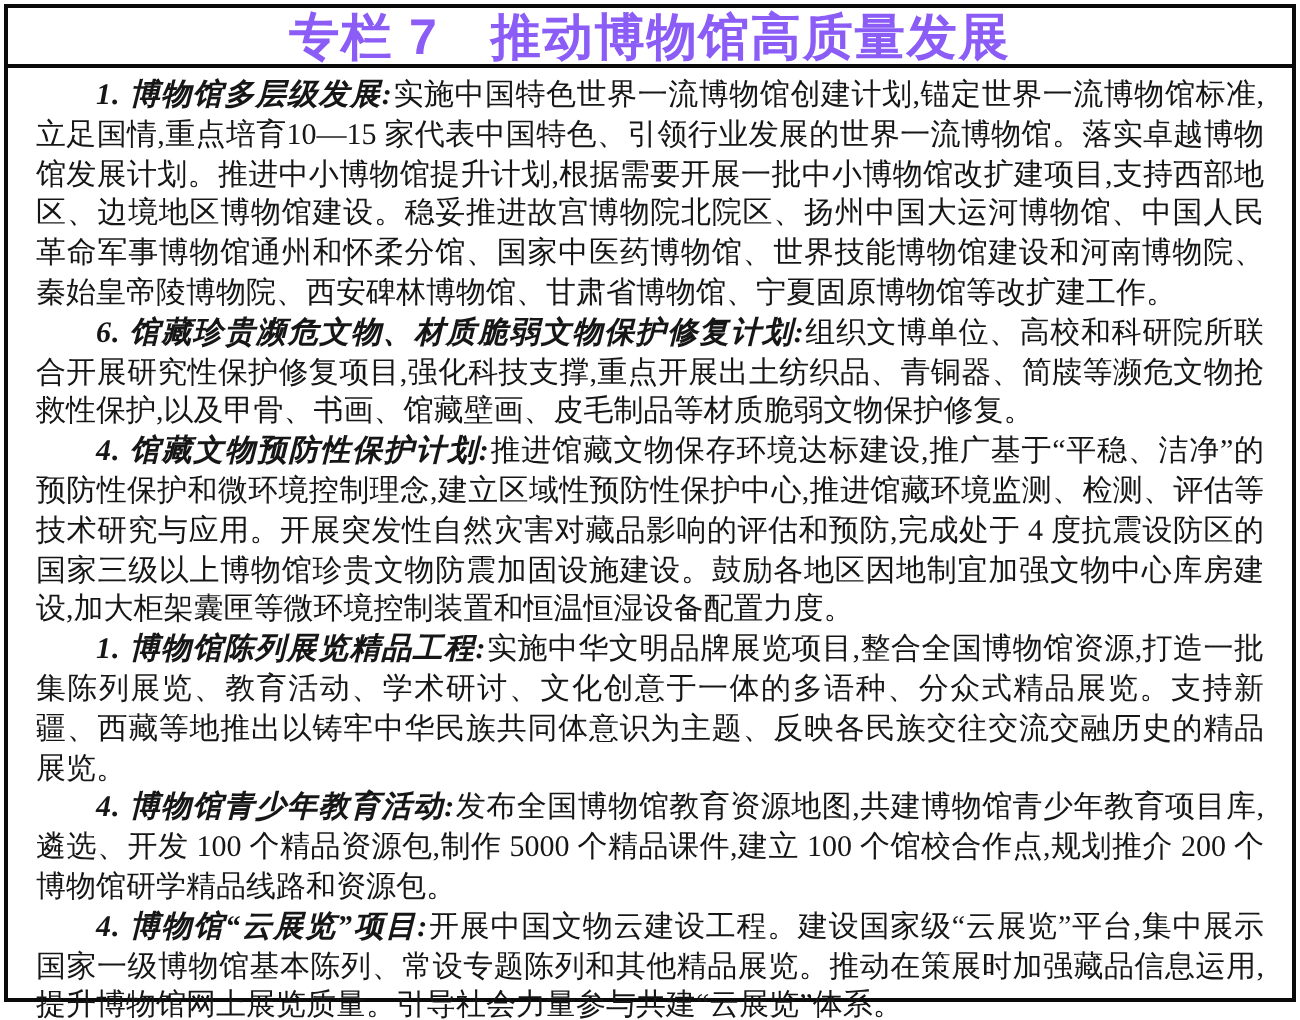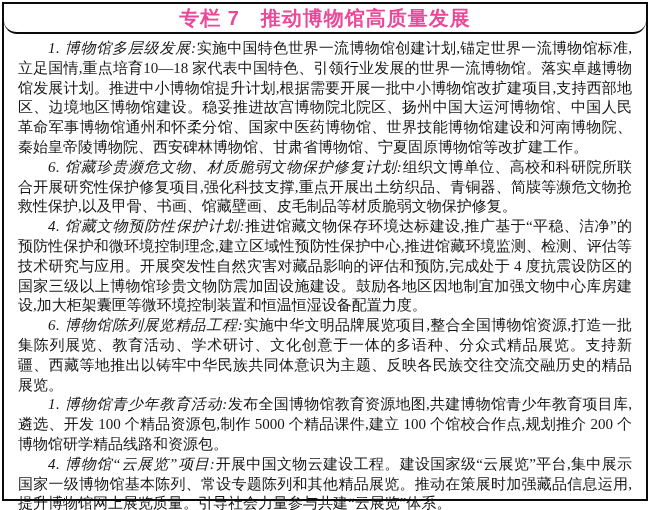--- a/index.html
+++ b/index.html
@@ -28,51 +28,51 @@
     background: #ffffff;
   }
   .panel-title {
     height: 30px;
     border-bottom: 2px solid #0a0a0a;
     display: flex;
     align-items: center;
     justify-content: center;
     font-family: "Liberation Sans", sans-serif;
     font-weight: bold;
-    font-size: 20px;
+    font-size: 25px;
     letter-spacing: 1px;
-    color: #ec4899;
+    color: #8b5cf6;
     box-sizing: border-box;
-    border-radius: 13px;
   }
   .panel-body {
     padding: 5px 14px 6px 14px;
     box-sizing: border-box;
   }
   .panel-body p {
     margin: 0;
     text-indent: 2em;
     text-align: justify;
     font-size: 15px;
     line-height: 19.8px;
     color: #161616;
   }
   .lead {
     font-style: italic; 
     letter-spacing: 0.5px;
+    font-weight: bold;
   }
 </style>
 </head>
 <body>
 
 <div class="page">
   <div class="panel">
     <div class="panel-title">专栏 7　推动博物馆高质量发展</div>
     <div class="panel-body">
-      <p><span class="lead">1. 博物馆多层级发展:</span><span>实施中国特色世界一流博物馆创建计划,锚定世界一流博物馆标准,立足国情,重点培育10—18 家代表中国特色、引领行业发展的世界一流博物馆。落实卓越博物馆发展计划。推进中小博物馆提升计划,根据需要开展一批中小博物馆改扩建项目,支持西部地区、边境地区博物馆建设。稳妥推进故宫博物院北院区、扬州中国大运河博物馆、中国人民革命军事博物馆通州和怀柔分馆、国家中医药博物馆、世界技能博物馆建设和河南博物院、秦始皇帝陵博物院、西安碑林博物馆、甘肃省博物馆、宁夏固原博物馆等改扩建工作。</span></p>
+      <p><span class="lead">1. 博物馆多层级发展:</span><span>实施中国特色世界一流博物馆创建计划,锚定世界一流博物馆标准,立足国情,重点培育10—15 家代表中国特色、引领行业发展的世界一流博物馆。落实卓越博物馆发展计划。推进中小博物馆提升计划,根据需要开展一批中小博物馆改扩建项目,支持西部地区、边境地区博物馆建设。稳妥推进故宫博物院北院区、扬州中国大运河博物馆、中国人民革命军事博物馆通州和怀柔分馆、国家中医药博物馆、世界技能博物馆建设和河南博物院、秦始皇帝陵博物院、西安碑林博物馆、甘肃省博物馆、宁夏固原博物馆等改扩建工作。</span></p>
       <p><span class="lead">6. 馆藏珍贵濒危文物、材质脆弱文物保护修复计划:</span><span>组织文博单位、高校和科研院所联合开展研究性保护修复项目,强化科技支撑,重点开展出土纺织品、青铜器、简牍等濒危文物抢救性保护,以及甲骨、书画、馆藏壁画、皮毛制品等材质脆弱文物保护修复。</span></p>
       <p><span class="lead">4. 馆藏文物预防性保护计划:</span><span>推进馆藏文物保存环境达标建设,推广基于“平稳、洁净”的预防性保护和微环境控制理念,建立区域性预防性保护中心,推进馆藏环境监测、检测、评估等技术研究与应用。开展突发性自然灾害对藏品影响的评估和预防,完成处于 4 度抗震设防区的国家三级以上博物馆珍贵文物防震加固设施建设。鼓励各地区因地制宜加强文物中心库房建设,加大柜架囊匣等微环境控制装置和恒温恒湿设备配置力度。</span></p>
-      <p><span class="lead">6. 博物馆陈列展览精品工程:</span><span>实施中华文明品牌展览项目,整合全国博物馆资源,打造一批集陈列展览、教育活动、学术研讨、文化创意于一体的多语种、分众式精品展览。支持新疆、西藏等地推出以铸牢中华民族共同体意识为主题、反映各民族交往交流交融历史的精品展览。</span></p>
-      <p><span class="lead">1. 博物馆青少年教育活动:</span><span>发布全国博物馆教育资源地图,共建博物馆青少年教育项目库,遴选、开发 100 个精品资源包,制作 5000 个精品课件,建立 100 个馆校合作点,规划推介 200 个博物馆研学精品线路和资源包。</span></p>
+      <p><span class="lead">1. 博物馆陈列展览精品工程:</span><span>实施中华文明品牌展览项目,整合全国博物馆资源,打造一批集陈列展览、教育活动、学术研讨、文化创意于一体的多语种、分众式精品展览。支持新疆、西藏等地推出以铸牢中华民族共同体意识为主题、反映各民族交往交流交融历史的精品展览。</span></p>
+      <p><span class="lead">4. 博物馆青少年教育活动:</span><span>发布全国博物馆教育资源地图,共建博物馆青少年教育项目库,遴选、开发 100 个精品资源包,制作 5000 个精品课件,建立 100 个馆校合作点,规划推介 200 个博物馆研学精品线路和资源包。</span></p>
       <p><span class="lead">4. 博物馆“云展览”项目:</span><span>开展中国文物云建设工程。建设国家级“云展览”平台,集中展示国家一级博物馆基本陈列、常设专题陈列和其他精品展览。推动在策展时加强藏品信息运用,提升博物馆网上展览质量。引导社会力量参与共建“云展览”体系。</span></p>
     </div>
   </div>
 </div>
 
 </body></html>

